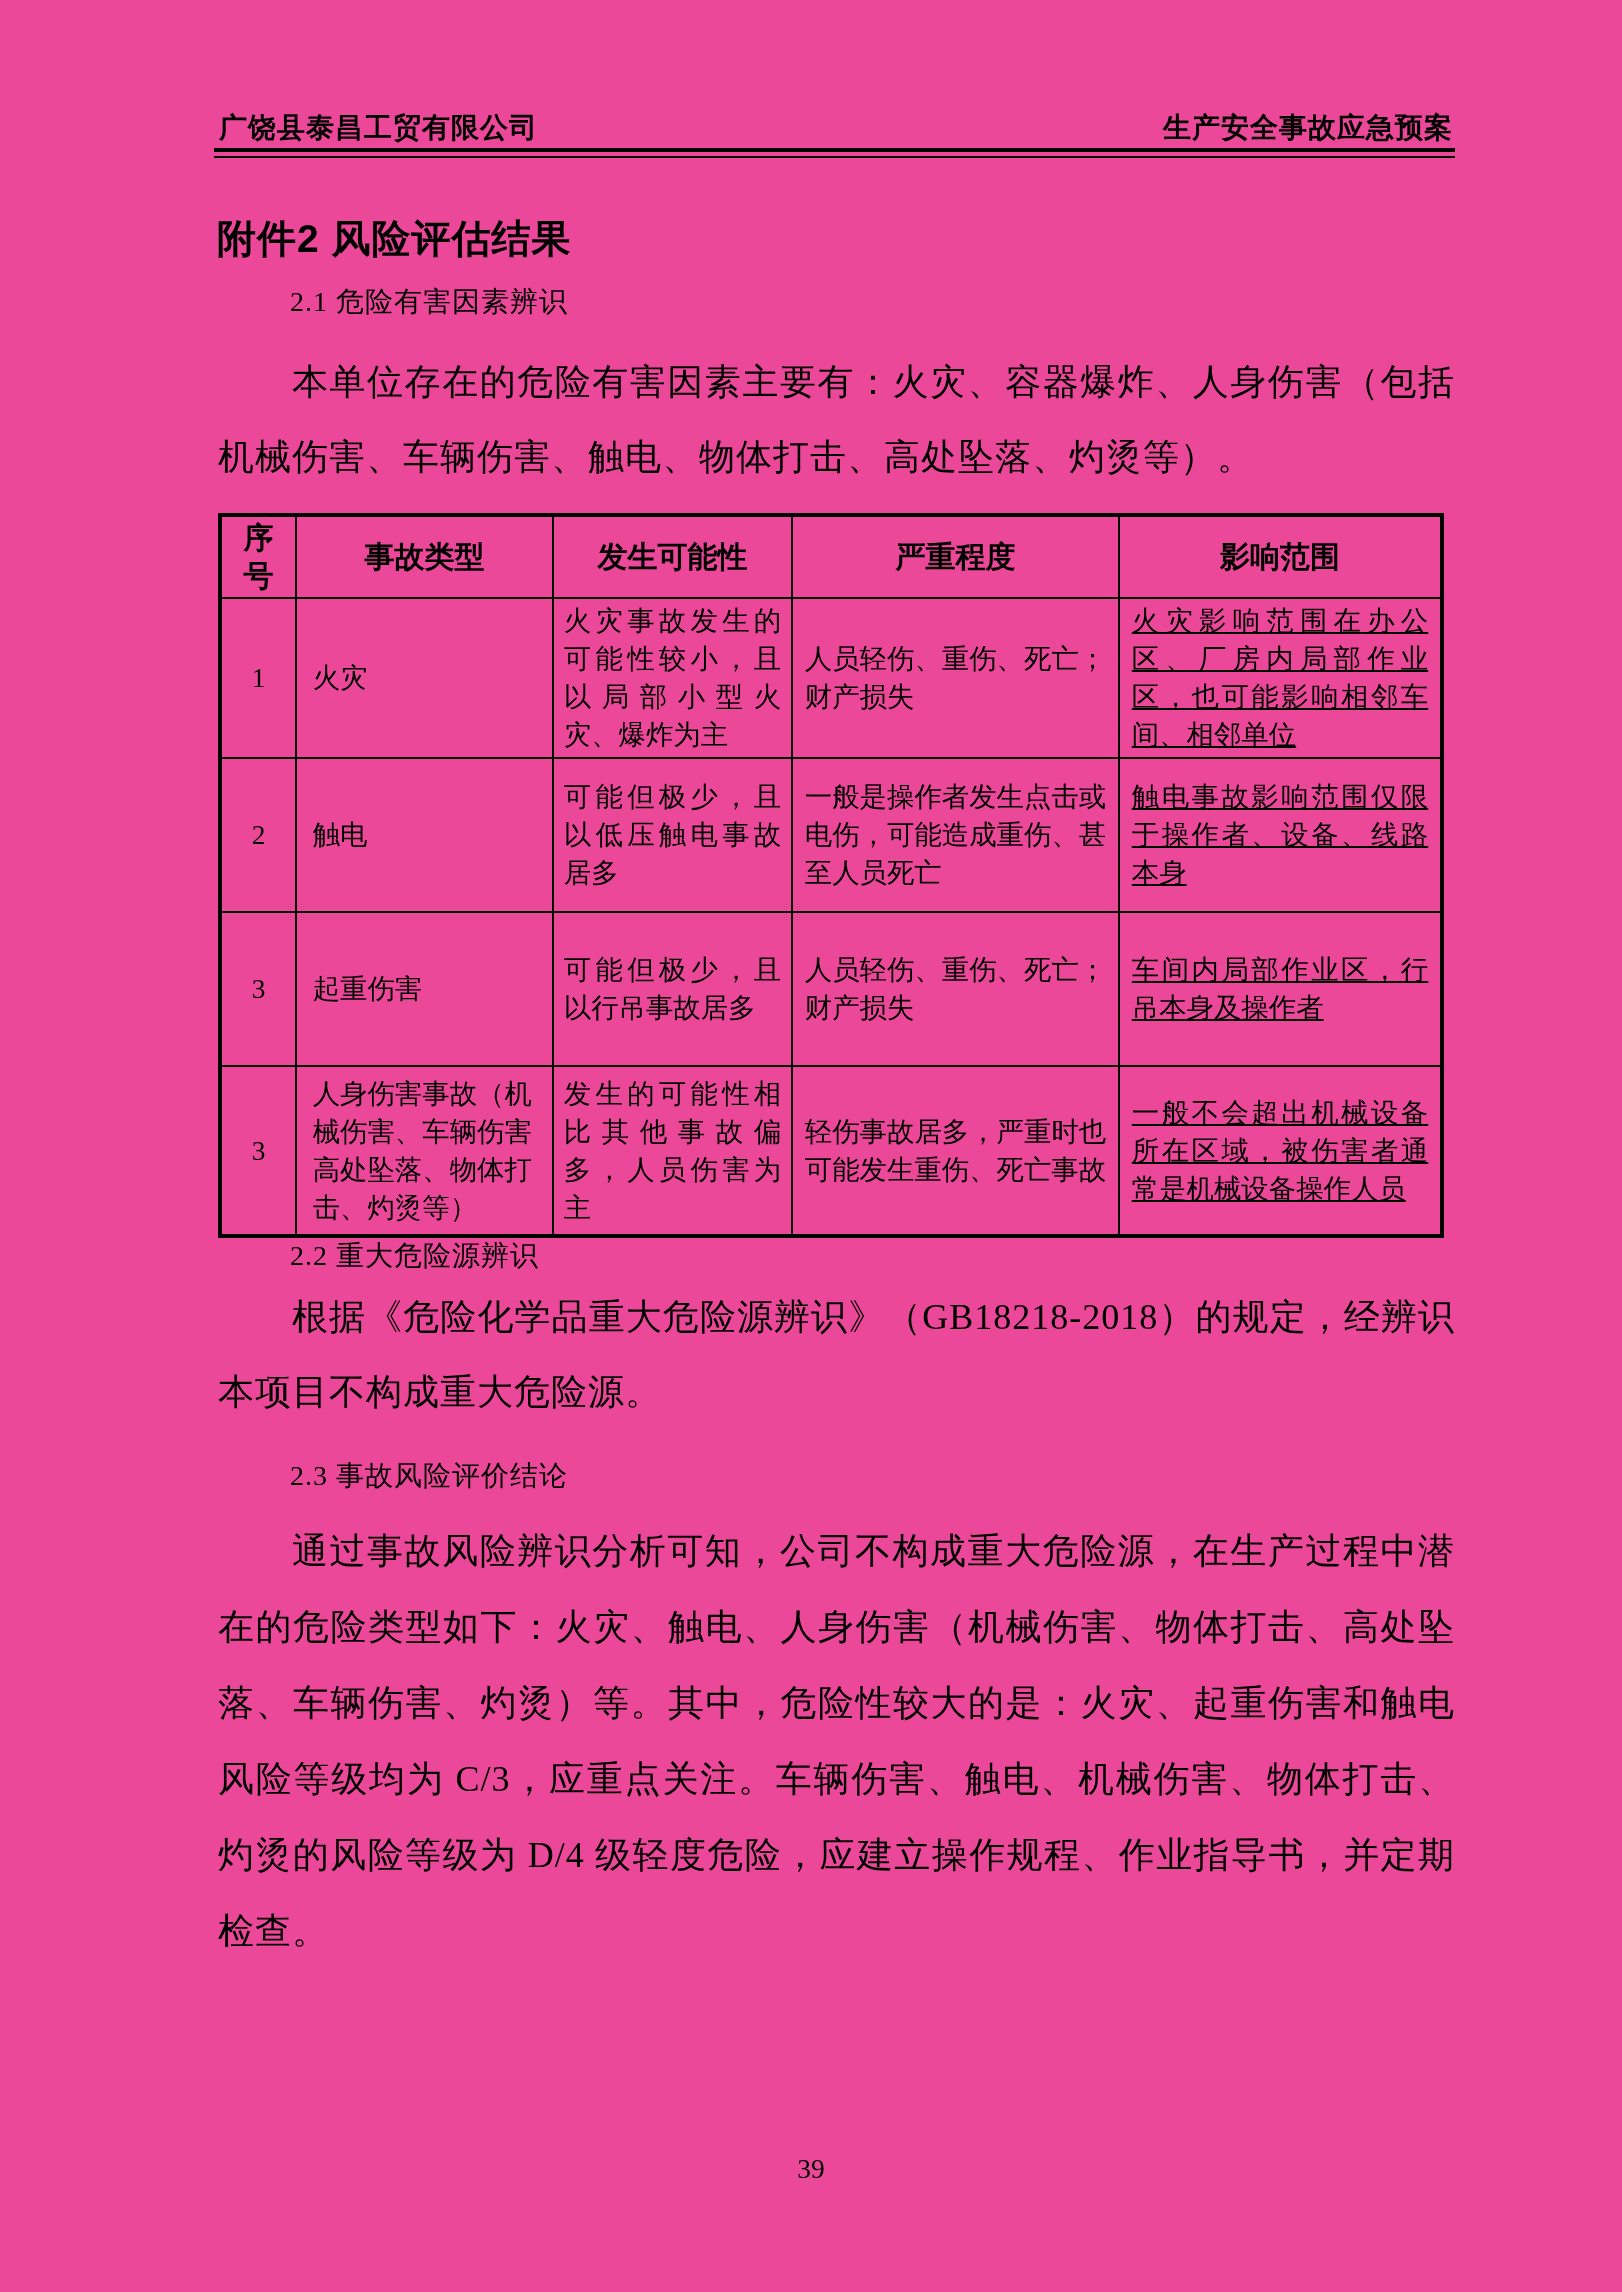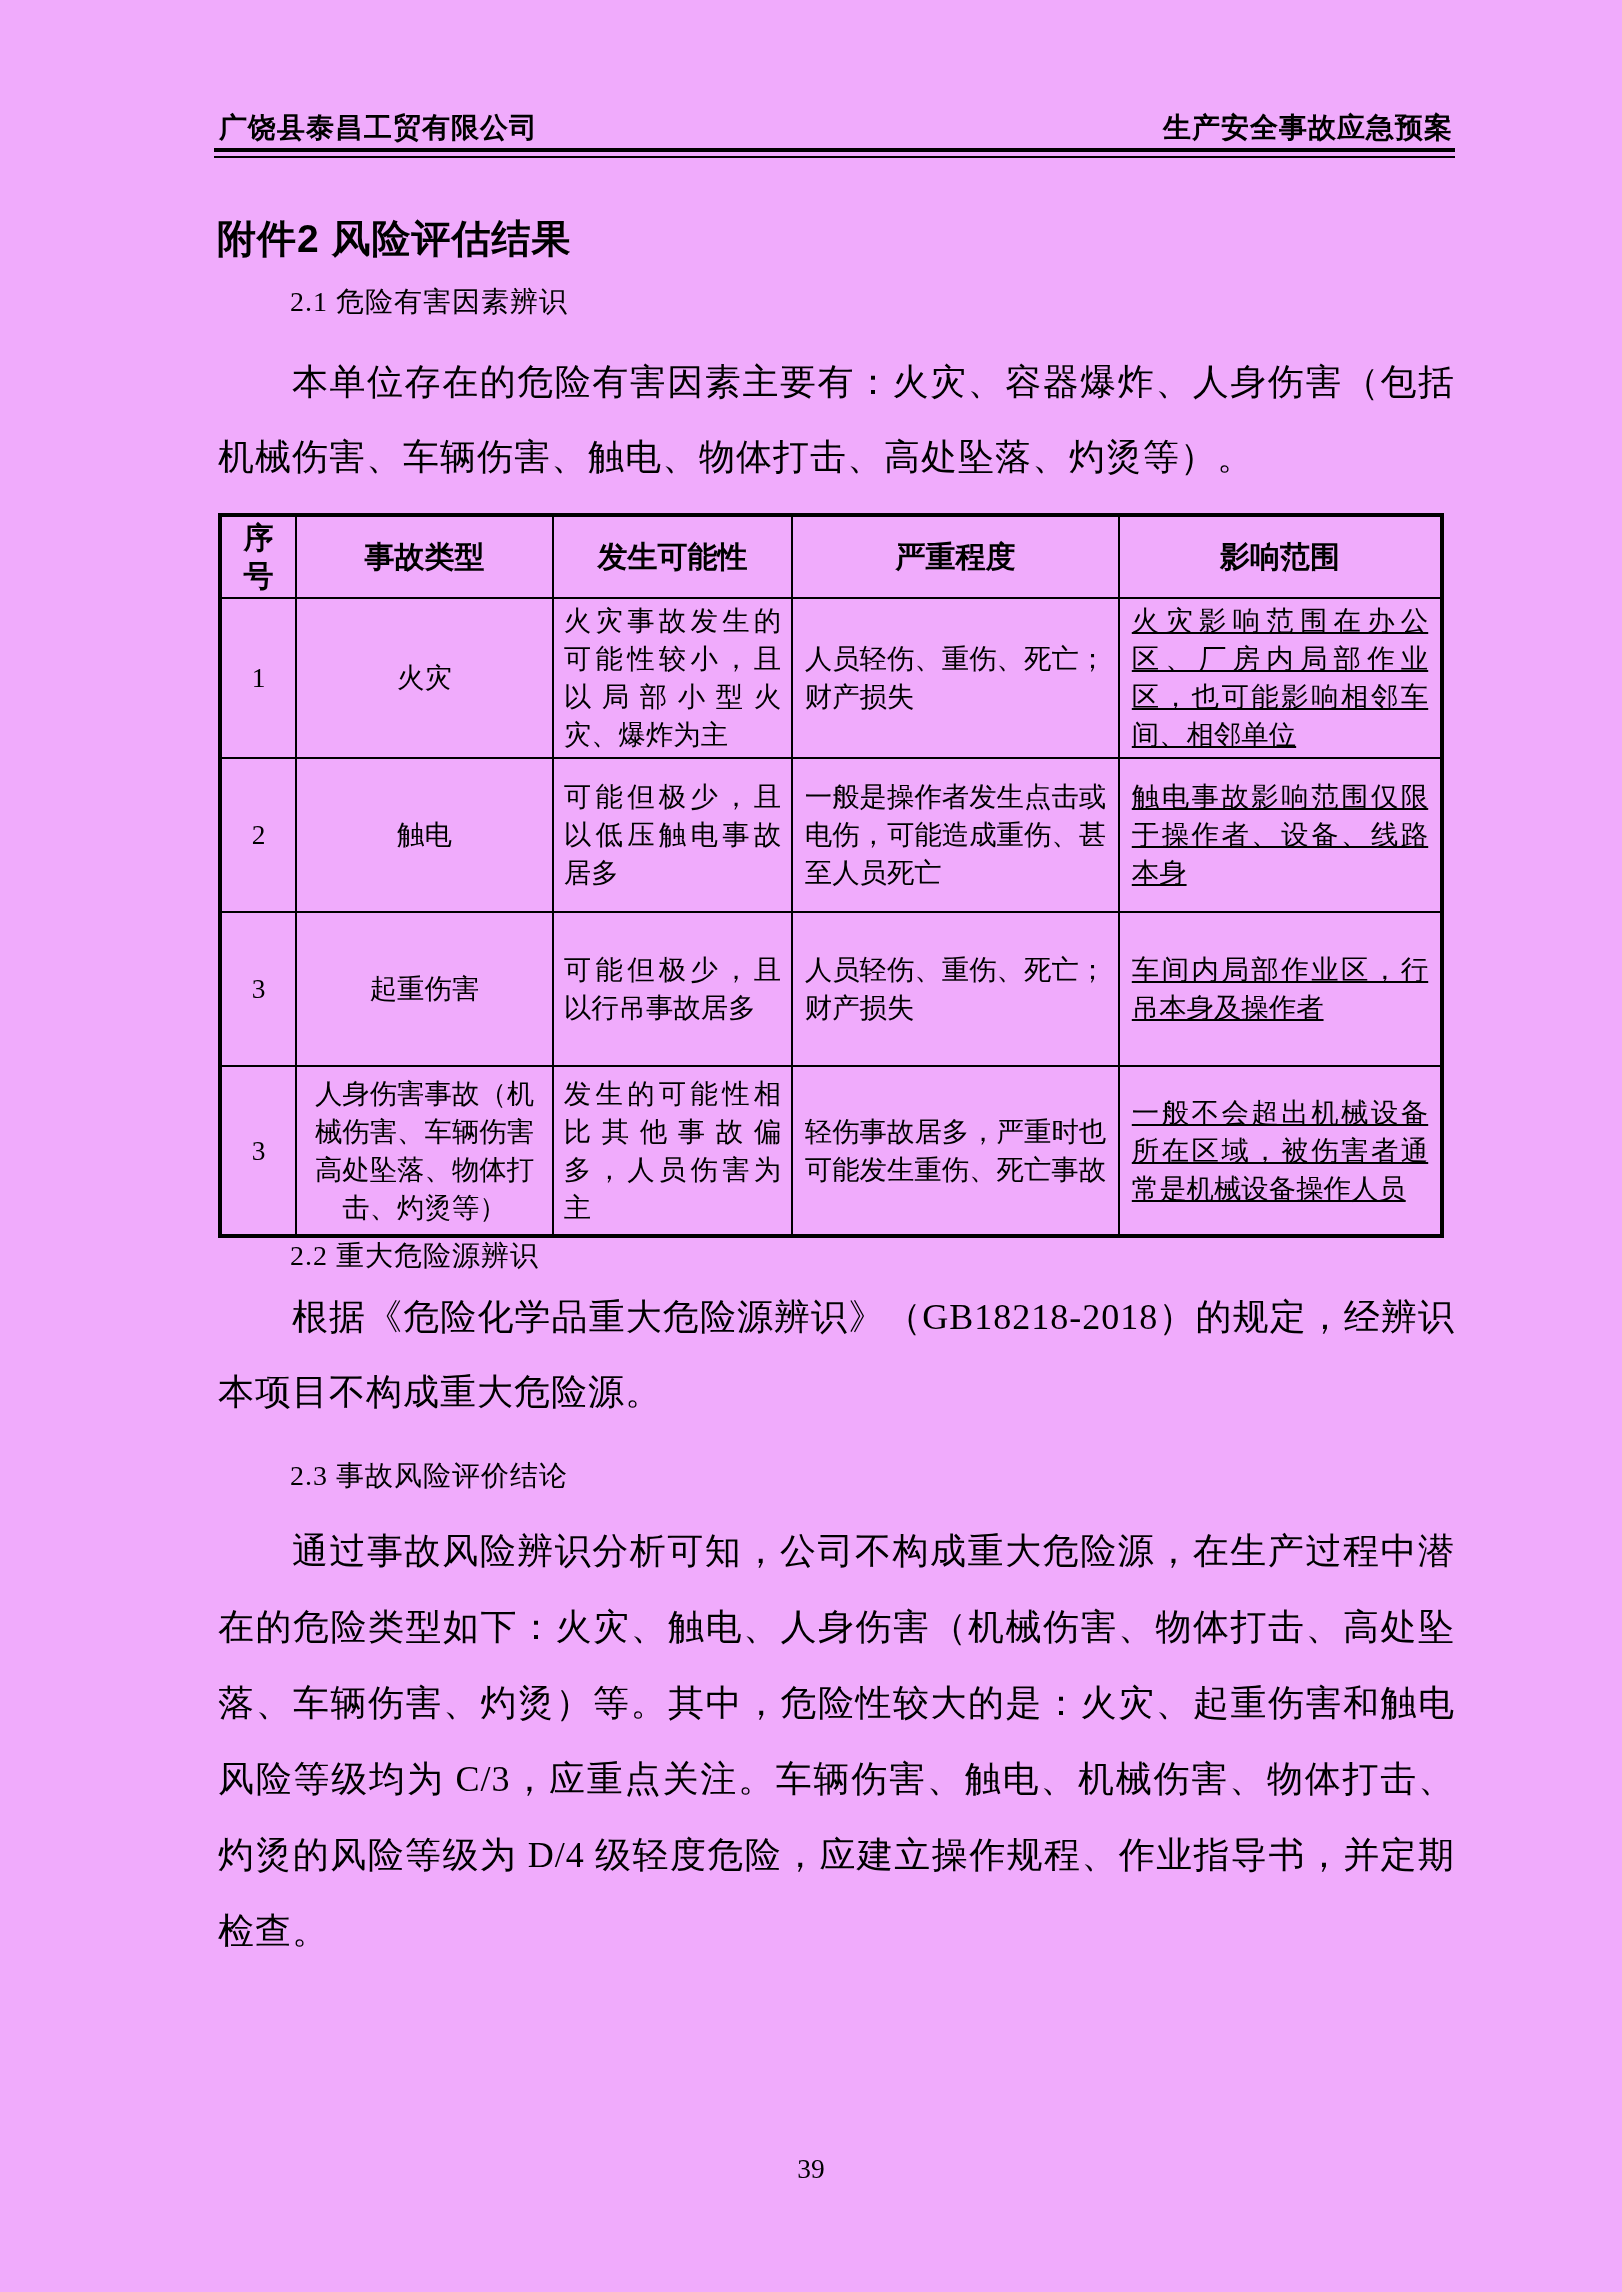--- a/index.html
+++ b/index.html
@@ -1,20 +1,20 @@
 <!DOCTYPE html>
 <html><head>
 <meta charset="utf-8">
 <style>
   html, body { margin: 0; padding: 0; background: #e8e8e8; }
   .page {
     position: relative;
     width: 1622px;
     height: 2293px;
-    background: #f0abfc;
+    background: #ec4899;
     font-family: "Liberation Serif", "DejaVu Serif", serif;
     color: #000;
     overflow: hidden;
   }
   
   .hdr-left {
     position: absolute; top: 109px; left: 219px;
     font-size: 28px; letter-spacing: 1px; font-weight: bold;
   }
   .hdr-right {
@@ -69,21 +69,21 @@
   table.risk th {
     font-size: 30px; font-weight: bold;
     text-align: center; padding: 2px 17.6px;
   }
   tr.row-head { height: 75px; }
   tr.row-1 { height: 160px; }
   tr.row-2 { height: 154px; }
   tr.row-3 { height: 154px; }
   tr.row-4 { height: 170px; }
   td.c-no   { text-align: center; padding: 2px 3.9px; }
-  td.c-type { text-align: center; padding: 2px 15.7px; }
+  td.c-type { text-align: left; padding: 2px 15.7px; }
   td.c-like { text-align: justify; padding: 2px 9.8px; }
   td.c-sev  { text-align: justify; padding: 2px 11.8px; }
   td.c-scope{ text-align: justify; padding: 2px 11.8px; text-decoration: underline; }
   
   .page-number {
     position: absolute; top: 2154px; left: 0; width: 1622px;
     text-align: center; font-size: 27.4px;
   }
 </style>
 </head>

